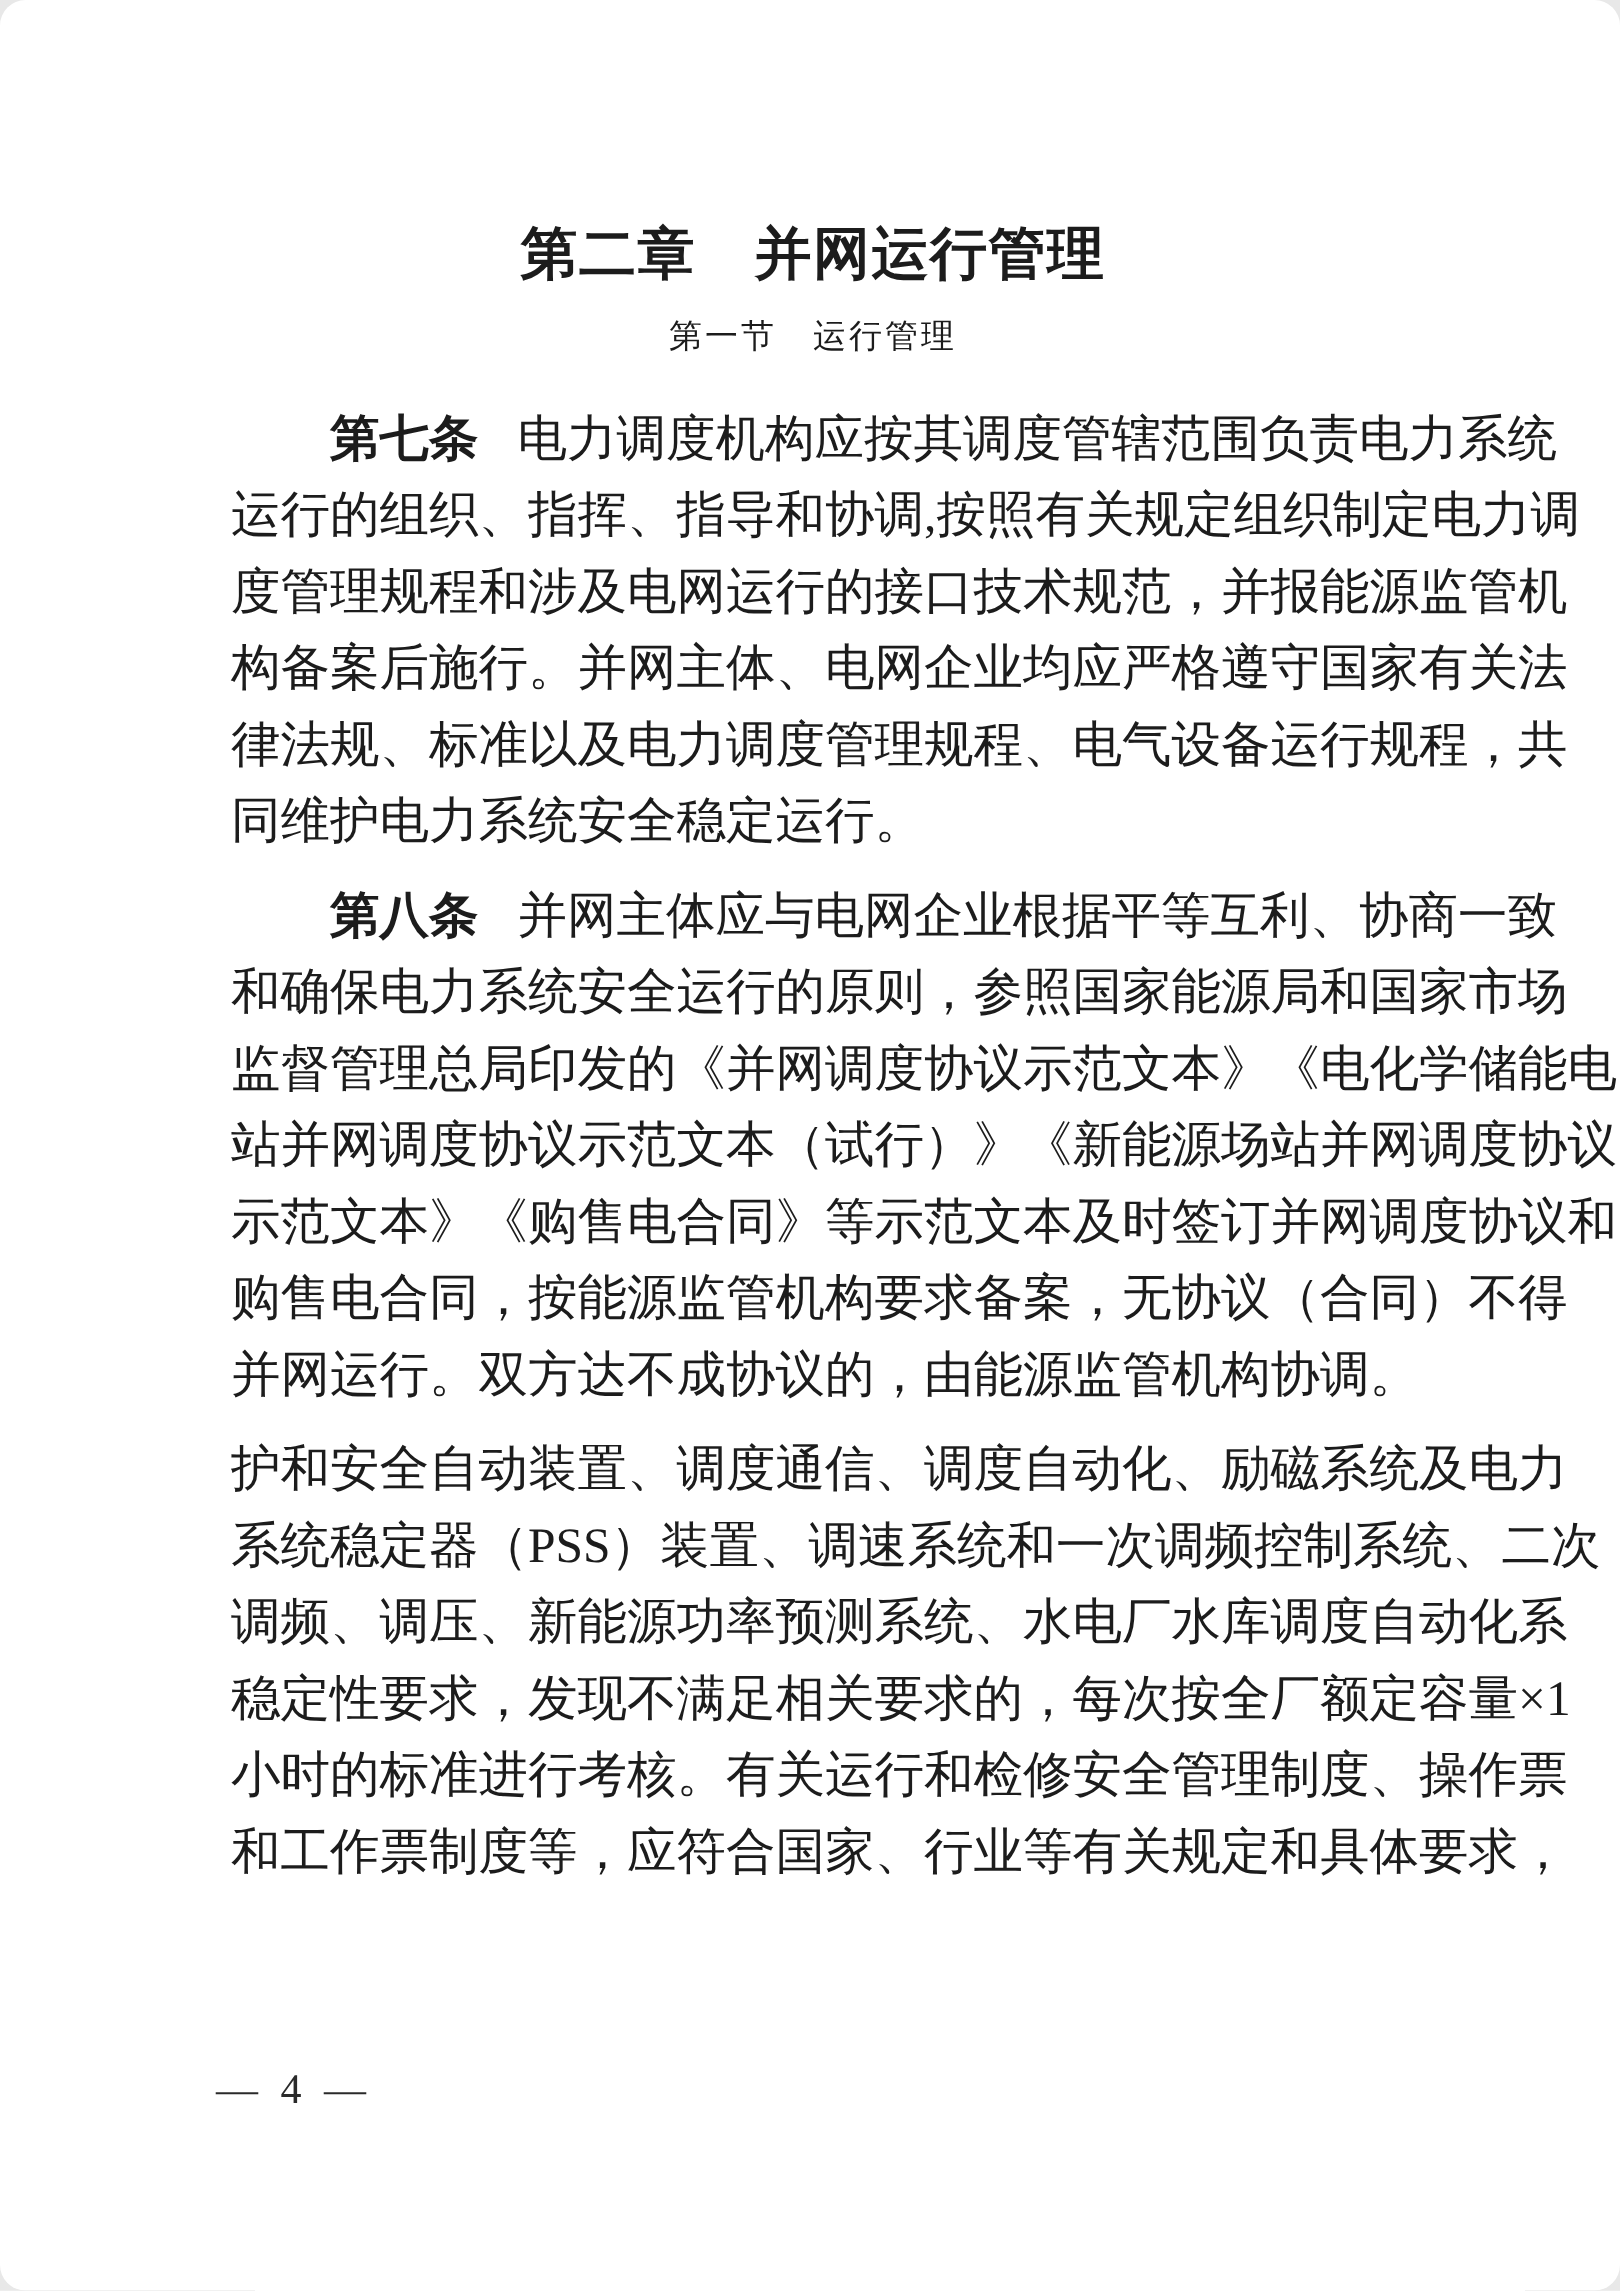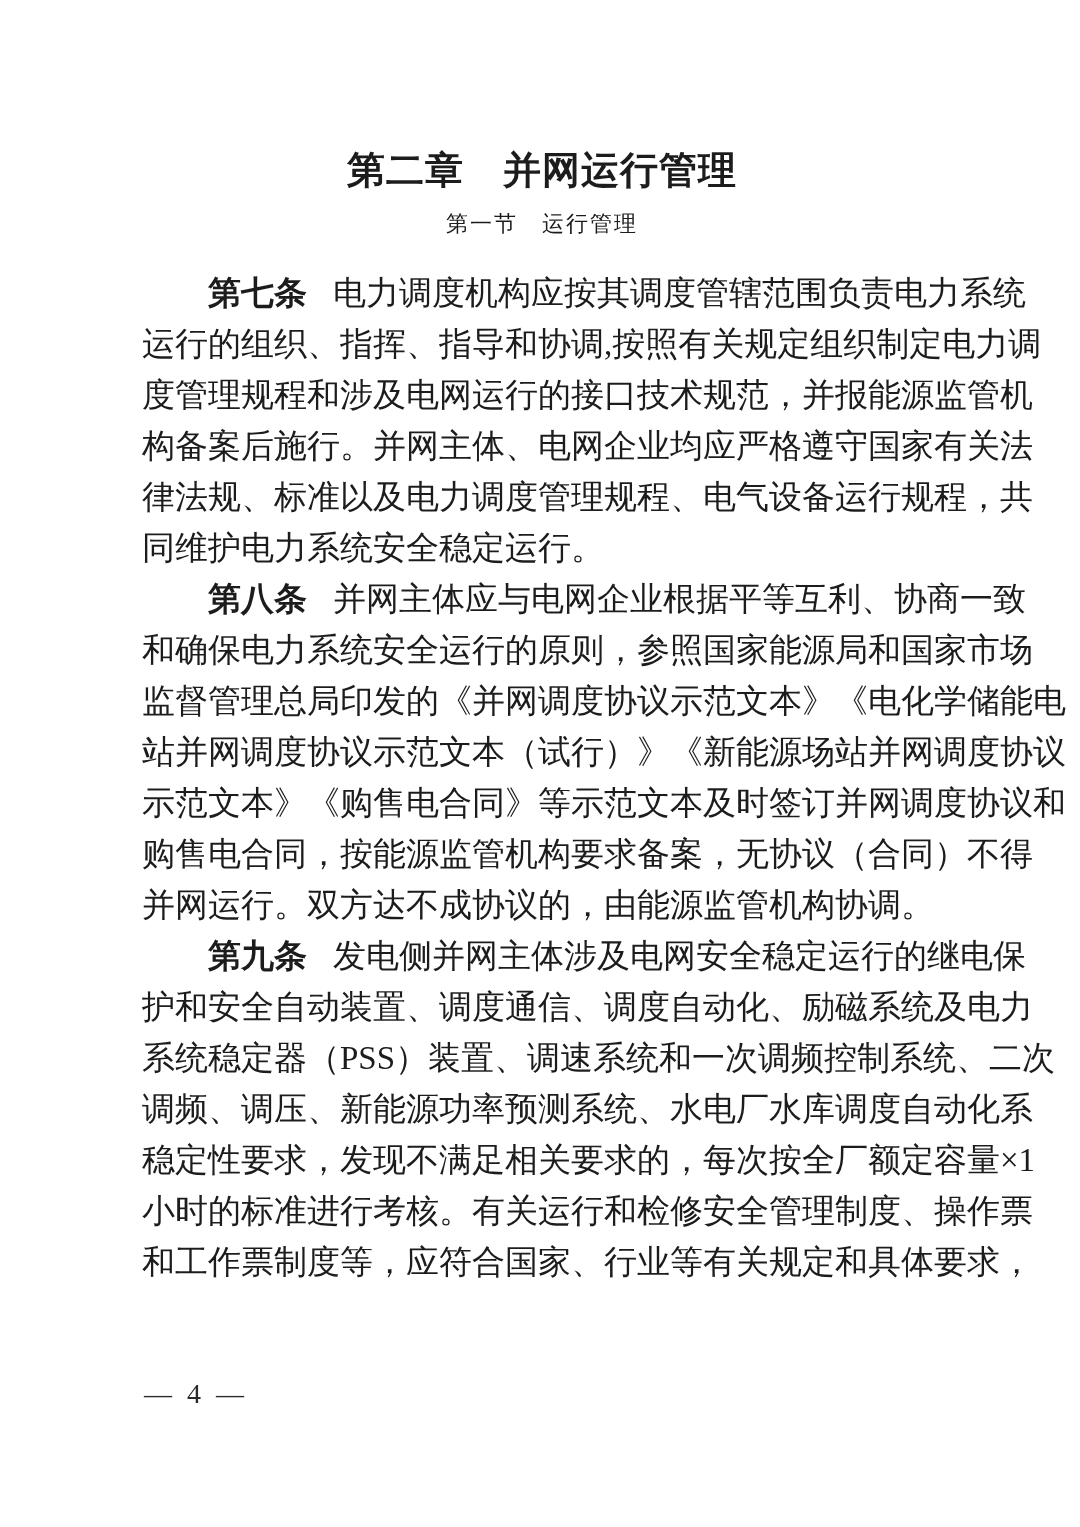--- a/index.html
+++ b/index.html
@@ -9,20 +9,21 @@
   }
   .page {
     position: relative;
     width: 1080px;
     height: 1527px;
     background: #ffffff;
     color: #1c1c1c;
     font-family: "Liberation Serif", serif;
     overflow: hidden;
     margin: 0 auto;
+    border-radius: 17px;
   }
   .content {
     position: absolute;
     left: 142px;
     top: 148px;
     width: 800px;
   }
   .chapter-title {
     text-align: center;
     font-family: "Liberation Sans", sans-serif;
@@ -40,21 +41,21 @@
     line-height: 40px;
     margin-top: 12px;
     letter-spacing: 2px;
     white-space: nowrap;
   }
   .doc-body {
     margin-top: 24px;
     font-size: 33px;
   }
   .para {
-    margin: 0;
+    margin: 12px;
     padding: 0;
   }
   .line {
     height: 51px;
     line-height: 51px;
     white-space: nowrap;
   }
   .line.first {
     padding-left: 66px;
   }
@@ -91,21 +92,20 @@
         <div class="para">
           <div class="line first"><span class="article-no">第八条</span><span>并网主体应与电网企业根据平等互利、协商一致</span></div>
           <div class="line">和确保电力系统安全运行的原则，参照国家能源局和国家市场</div>
           <div class="line">监督管理总局印发的《并网调度协议示范文本》《电化学储能电</div>
           <div class="line">站并网调度协议示范文本（试行）》《新能源场站并网调度协议</div>
           <div class="line">示范文本》《购售电合同》等示范文本及时签订并网调度协议和</div>
           <div class="line">购售电合同，按能源监管机构要求备案，无协议（合同）不得</div>
           <div class="line">并网运行。双方达不成协议的，由能源监管机构协调。</div>
         </div>
         <div class="para">
-          <div class="line first"><span class="article-no">第九条</span><span>发电侧并网主体涉及电网安全稳定运行的继电保</span></div>
           <div class="line">护和安全自动装置、调度通信、调度自动化、励磁系统及电力</div>
           <div class="line">系统稳定器（PSS）装置、调速系统和一次调频控制系统、二次</div>
           <div class="line">调频、调压、新能源功率预测系统、水电厂水库调度自动化系</div>
           <div class="line">稳定性要求，发现不满足相关要求的，每次按全厂额定容量×1</div>
           <div class="line">小时的标准进行考核。有关运行和检修安全管理制度、操作票</div>
           <div class="line">和工作票制度等，应符合国家、行业等有关规定和具体要求，</div>
         </div>
       </div>
   </div>
   <div class="footer">— 4 —</div>

